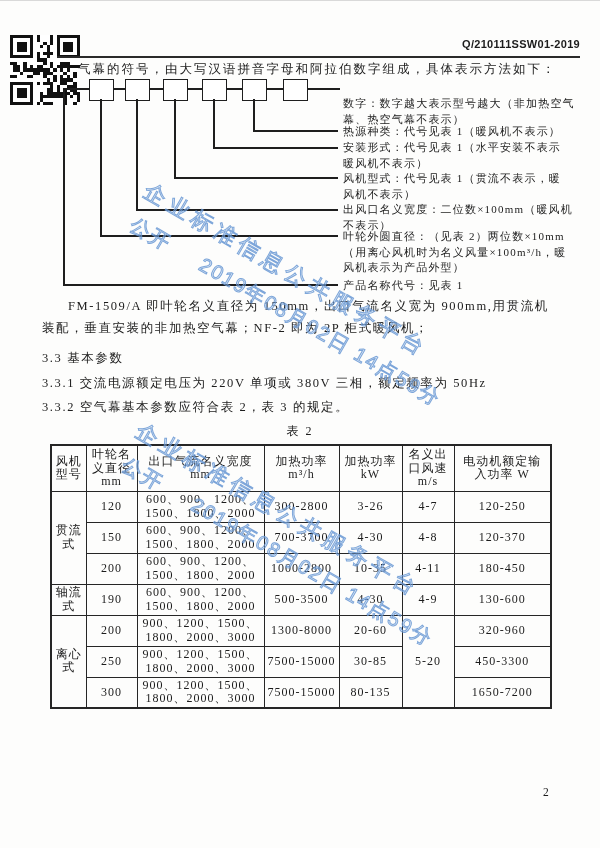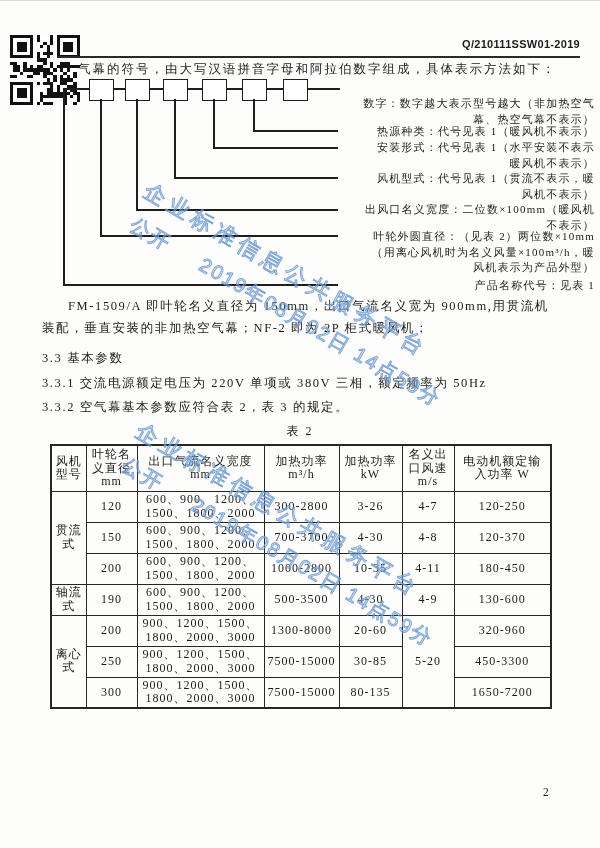--- a/index.html
+++ b/index.html
@@ -4,21 +4,21 @@
 <style>
   html,body{margin:0;padding:0;}
   body{
     width:600px;height:848px;position:relative;background:#fdfdfc;
     font-family:"Liberation Serif","DejaVu Serif",serif;
     color:#1c1c1c;overflow:hidden;
     border-top:1px solid #d9d9d9;border-bottom:1px solid #e4e4e4;
   }
   .abs{position:absolute;}
   .preline{white-space:pre-line;}
-  .prewrap{white-space:pre;text-align:right;}
+  .prewrap{white-space:pre;}
 
   
   .doc-number{top:37px;right:20px;font-family:"Liberation Sans","DejaVu Sans",sans-serif;
     font-weight:bold;font-size:11px;letter-spacing:.3px;}
   .header-rule{top:55px;left:57px;width:523px;height:2px;background:#2a2a2a;}
 
   .intro{top:60px;left:78px;width:505px;font-size:12.5px;letter-spacing:2px;}
 
   
   .dline{background:#1e1e1e;}

